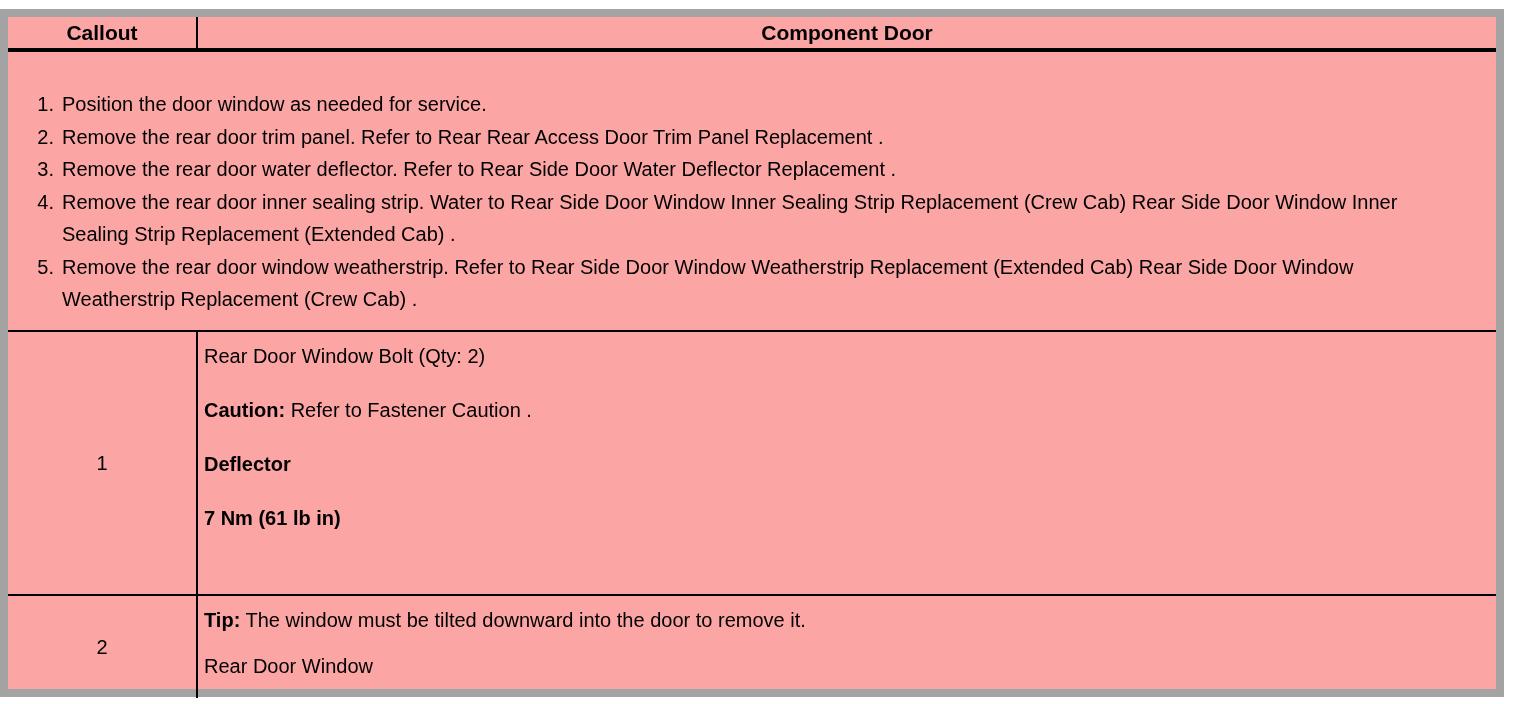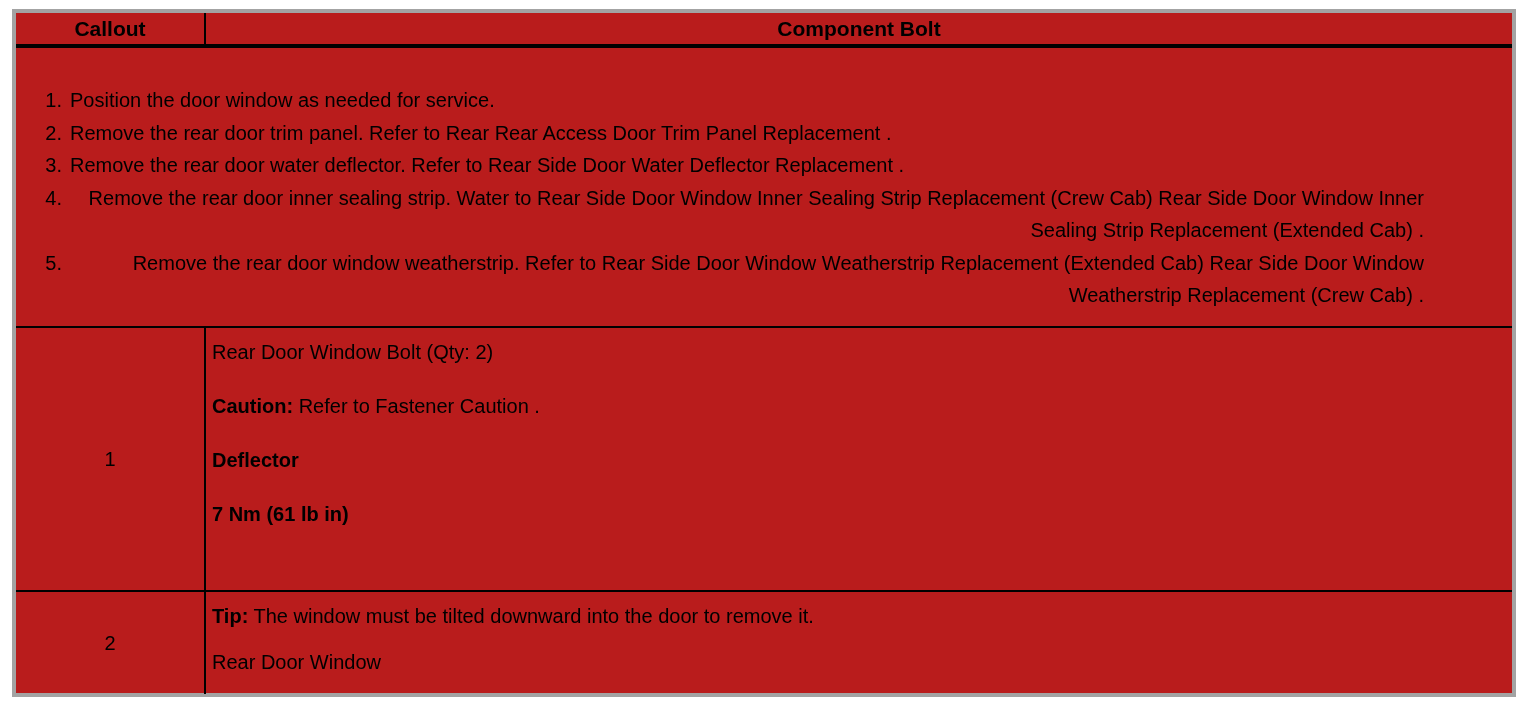--- a/index.html
+++ b/index.html
@@ -6,24 +6,24 @@
   html,body { background:#ffffff; }
   body {
     width:1520px; height:704px;
     font-family:"Liberation Sans", sans-serif;
     color:#000000;
     position:relative;
     overflow:hidden;
   }
   .doc-table {
     position:absolute;
-    left:12px; top:9px;
+    left:0; top:9px;
     width:1504px; height:688px;
-    border:4px solid #a3a3a3;
-    background:#b91c1c;
+    border:8px solid #a3a3a3;
+    background:#fca5a5;
     display:flex;
     flex-direction:column;
   }
   
   .thead {
     height:35px;
     border-bottom:4px solid #000000;
     display:flex;
     flex-shrink:0;
   }
@@ -50,21 +50,21 @@
   .steps {
     margin-top:27px;
     padding-right:88px;
     font-size:20px; line-height:32.5px;
   }
   .step { display:flex; }
   .step-num {
     width:46px; flex-shrink:0;
     text-align:right;
   }
-  .step-text { padding-left:8px;text-align:right; }
+  .step-text { padding-left:8px; }
   
   .row { display:flex; }
   .row-1 {
     height:264px;
     border-bottom:2px solid #000000;
     flex-shrink:0;
   }
   .row-2 { flex:1; }
   .callout-cell {
     width:190px; flex-shrink:0;
@@ -88,21 +88,21 @@
 </head>
 <body>
 
 <div class="doc-table">
 
   <div class="thead">
     <div class="th callout-col">
       <span>Callout</span>
     </div>
     <div class="th name-col">
-      <span>Component Bolt</span>
+      <span>Component Door</span>
     </div>
   </div>
 
   <div class="prelim">
     <div class="steps">
       <div class="step">
         <span class="step-num">1.</span>
         <span class="step-text">Position the door window as needed for service.</span>
       </div>
       <div class="step">

